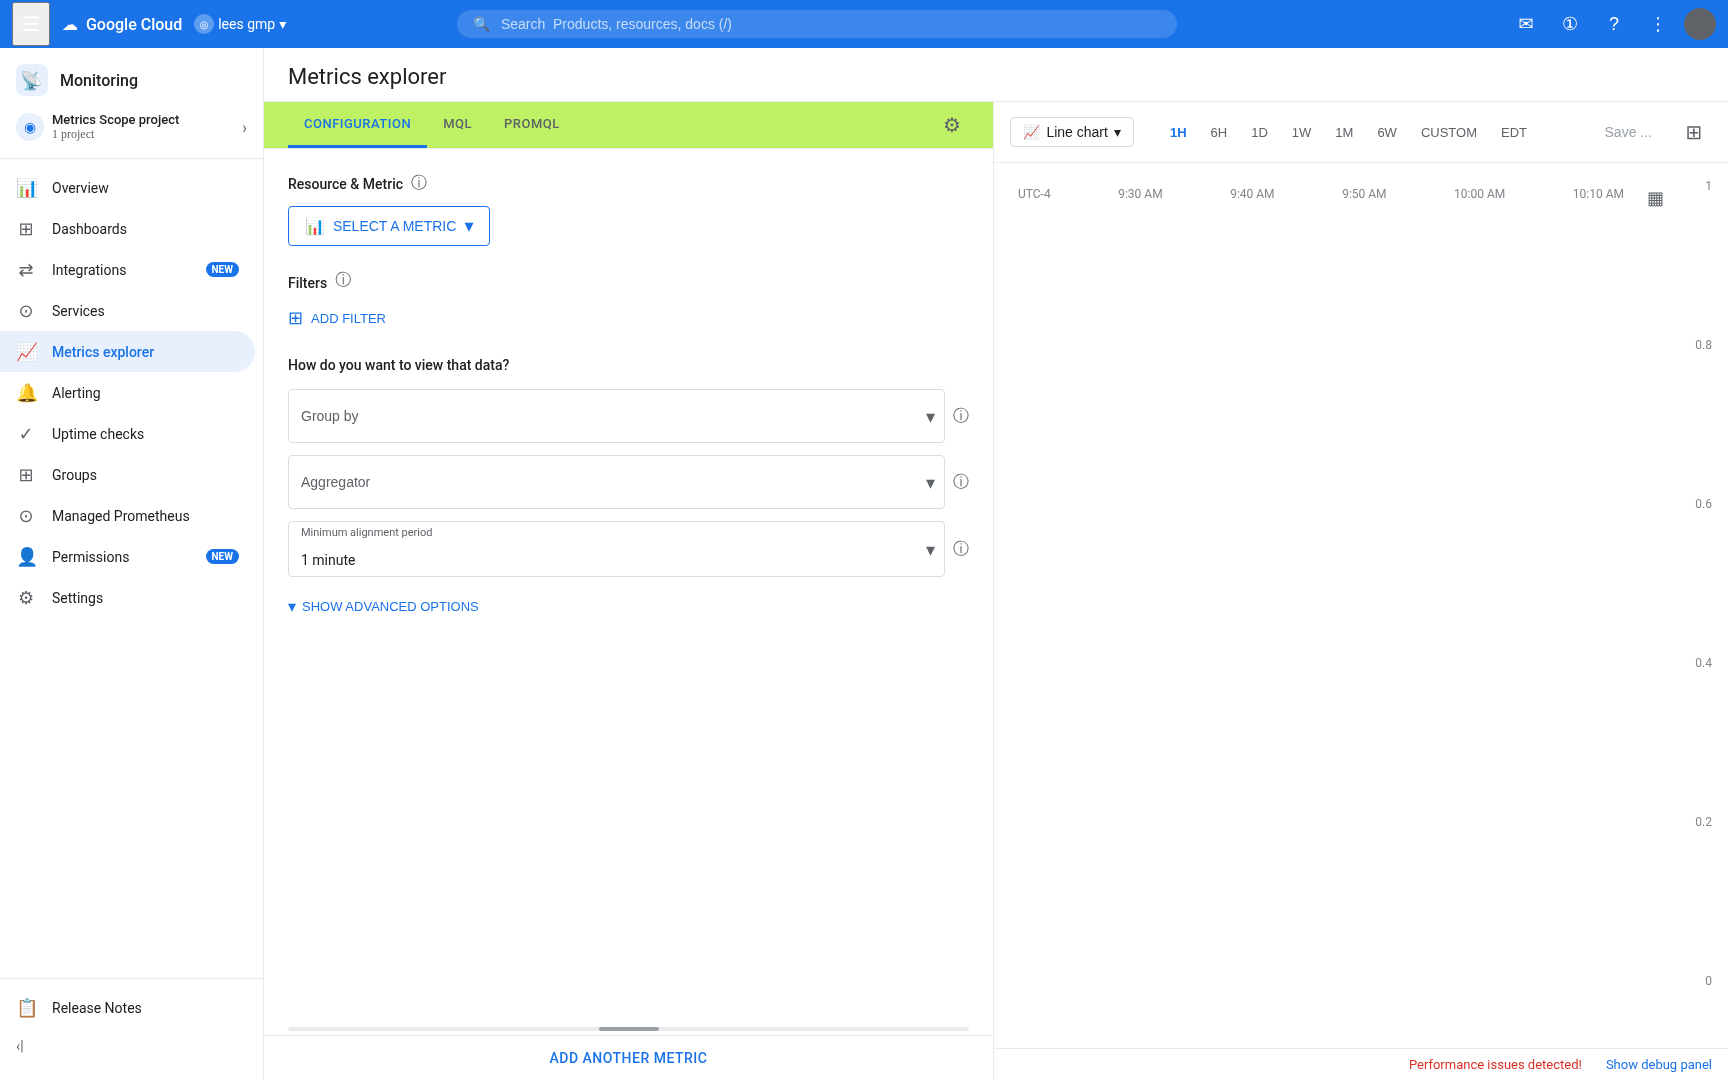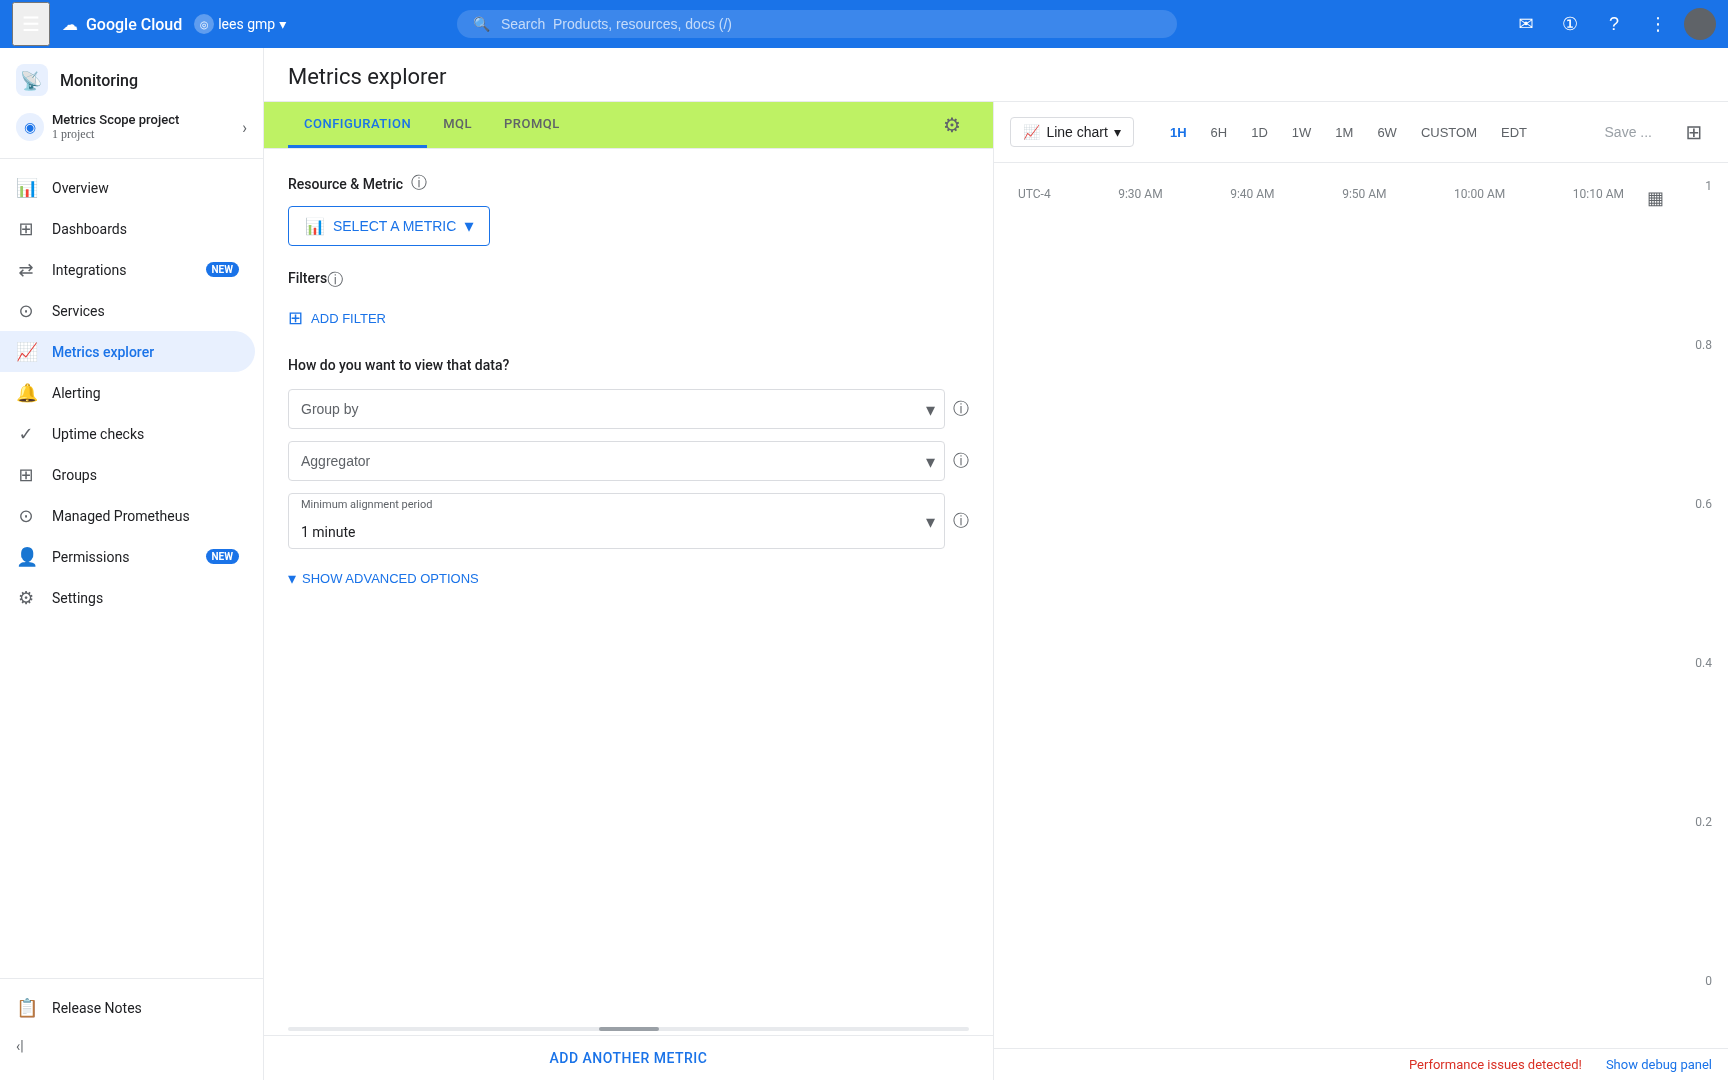--- a/index.html
+++ b/index.html
@@ -265,21 +265,22 @@
       cursor: pointer;
       margin-bottom: 24px;
     }
     .select-metric-btn .chart-icon { color: #1a73e8; font-size: 16px; }
     .select-metric-btn .chevron { font-size: 18px; }
 
     .section-divider { margin-bottom: 16px; }
 
     .filters-label {
       display: flex;
-      align-items: flex-start;
+      align-items: flex-end;
+      gap: 8px;
       font-size: 14px;
       font-weight: 500;
       color: #202124;
       margin-bottom: 12px;
     }
     .add-filter-btn {
       display: flex;
       align-items: center;
       gap: 8px;
       color: #1a73e8;
@@ -307,21 +308,21 @@
       margin-bottom: 12px;
     }
     .select-field-wrapper {
       flex: 1;
       position: relative;
       display: flex;
       align-items: center;
     }
     .select-field-inner {
       width: 100%;
-      height: 40px;
+      height: 54px;
       border: 1px solid #dadce0;
       border-radius: 4px;
       padding: 0 36px 0 12px;
       font-size: 14px;
       color: #5f6368;
       background: #fff;
       appearance: none;
       cursor: pointer;
     }
     .select-chevron {

